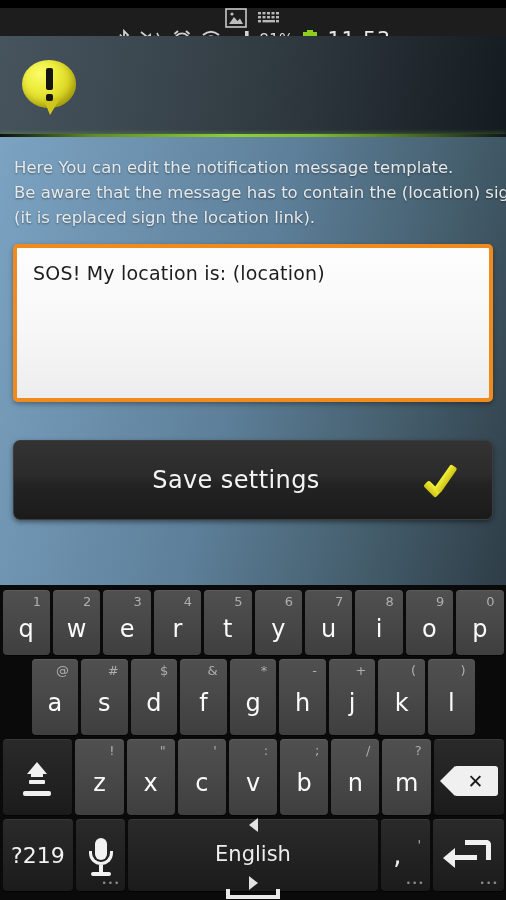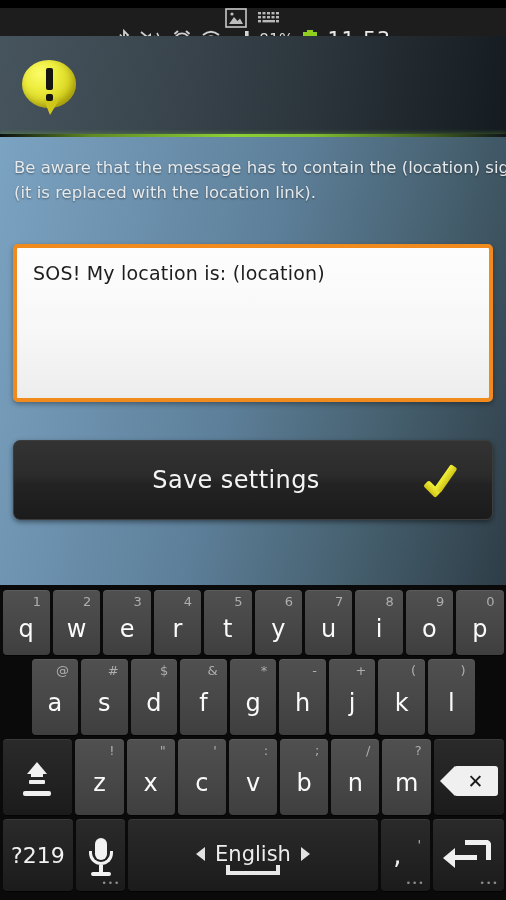--- a/index.html
+++ b/index.html
@@ -236,21 +236,21 @@
     position:absolute; left:3px; top:13px; width:24px; height:14px;
     border:3px solid #f2f2f2; border-top:none;
     border-radius:0 0 14px 14px;
   }
   .mic .stem { position:absolute; left:13px; top:27px; width:4px; height:8px; background:#f2f2f2; }
   .mic .base { position:absolute; left:5px; top:34px; width:20px; height:4px; border-radius:2px; background:#f2f2f2; }
 
   
   .space { flex:5.1; }
   .space .inner { display:flex; flex-direction:column; align-items:center; margin-top:6px; }
-  .space .langrow { display:flex; align-items:center; gap:10px; }
+  .space .langrow { display:flex; align-items:center; gap:10px;flex-direction:column; }
   .space .lang {
     color:#ededed; font-size:21px;
     font-family:"DejaVu Sans", sans-serif;
   }
   .space .tri-l { width:0;height:0;border-top:7px solid transparent;border-bottom:7px solid transparent;border-right:9px solid #e2e2e2; }
   .space .tri-r { width:0;height:0;border-top:7px solid transparent;border-bottom:7px solid transparent;border-left:9px solid #e2e2e2; }
   .space .underline { margin-top:5px; width:54px; height:4px; background:#e8e8e8; position:relative; }
   .space .underline:before, .space .underline:after {
     content:""; position:absolute; top:-6px; width:4px; height:6px; background:#e8e8e8;
   }
@@ -347,22 +347,23 @@
       <div class="ball"></div>
       <div class="tail"></div>
       <div class="bang"></div>
       <div class="dot"></div>
     </div>
   </div>
   <div id="divider"></div>
 
   <div id="content">
     <div id="desc">
+      <div>Here You can edit the notification message template.</div>
       <div>Be aware that the message has to contain the (location) sign</div>
-      <div>(it is replaced with the location link).</div>
+      <div>(it is replaced sign the location link).</div>
     </div>
 
     <div id="msgbox">
       <div id="msgtext">SOS! My location is: (location)</div>
     </div>
 
     <div id="savebtn">
       <div id="savelabel">Save settings</div>
       <div id="savecheck">
         <div class="s1"></div>

